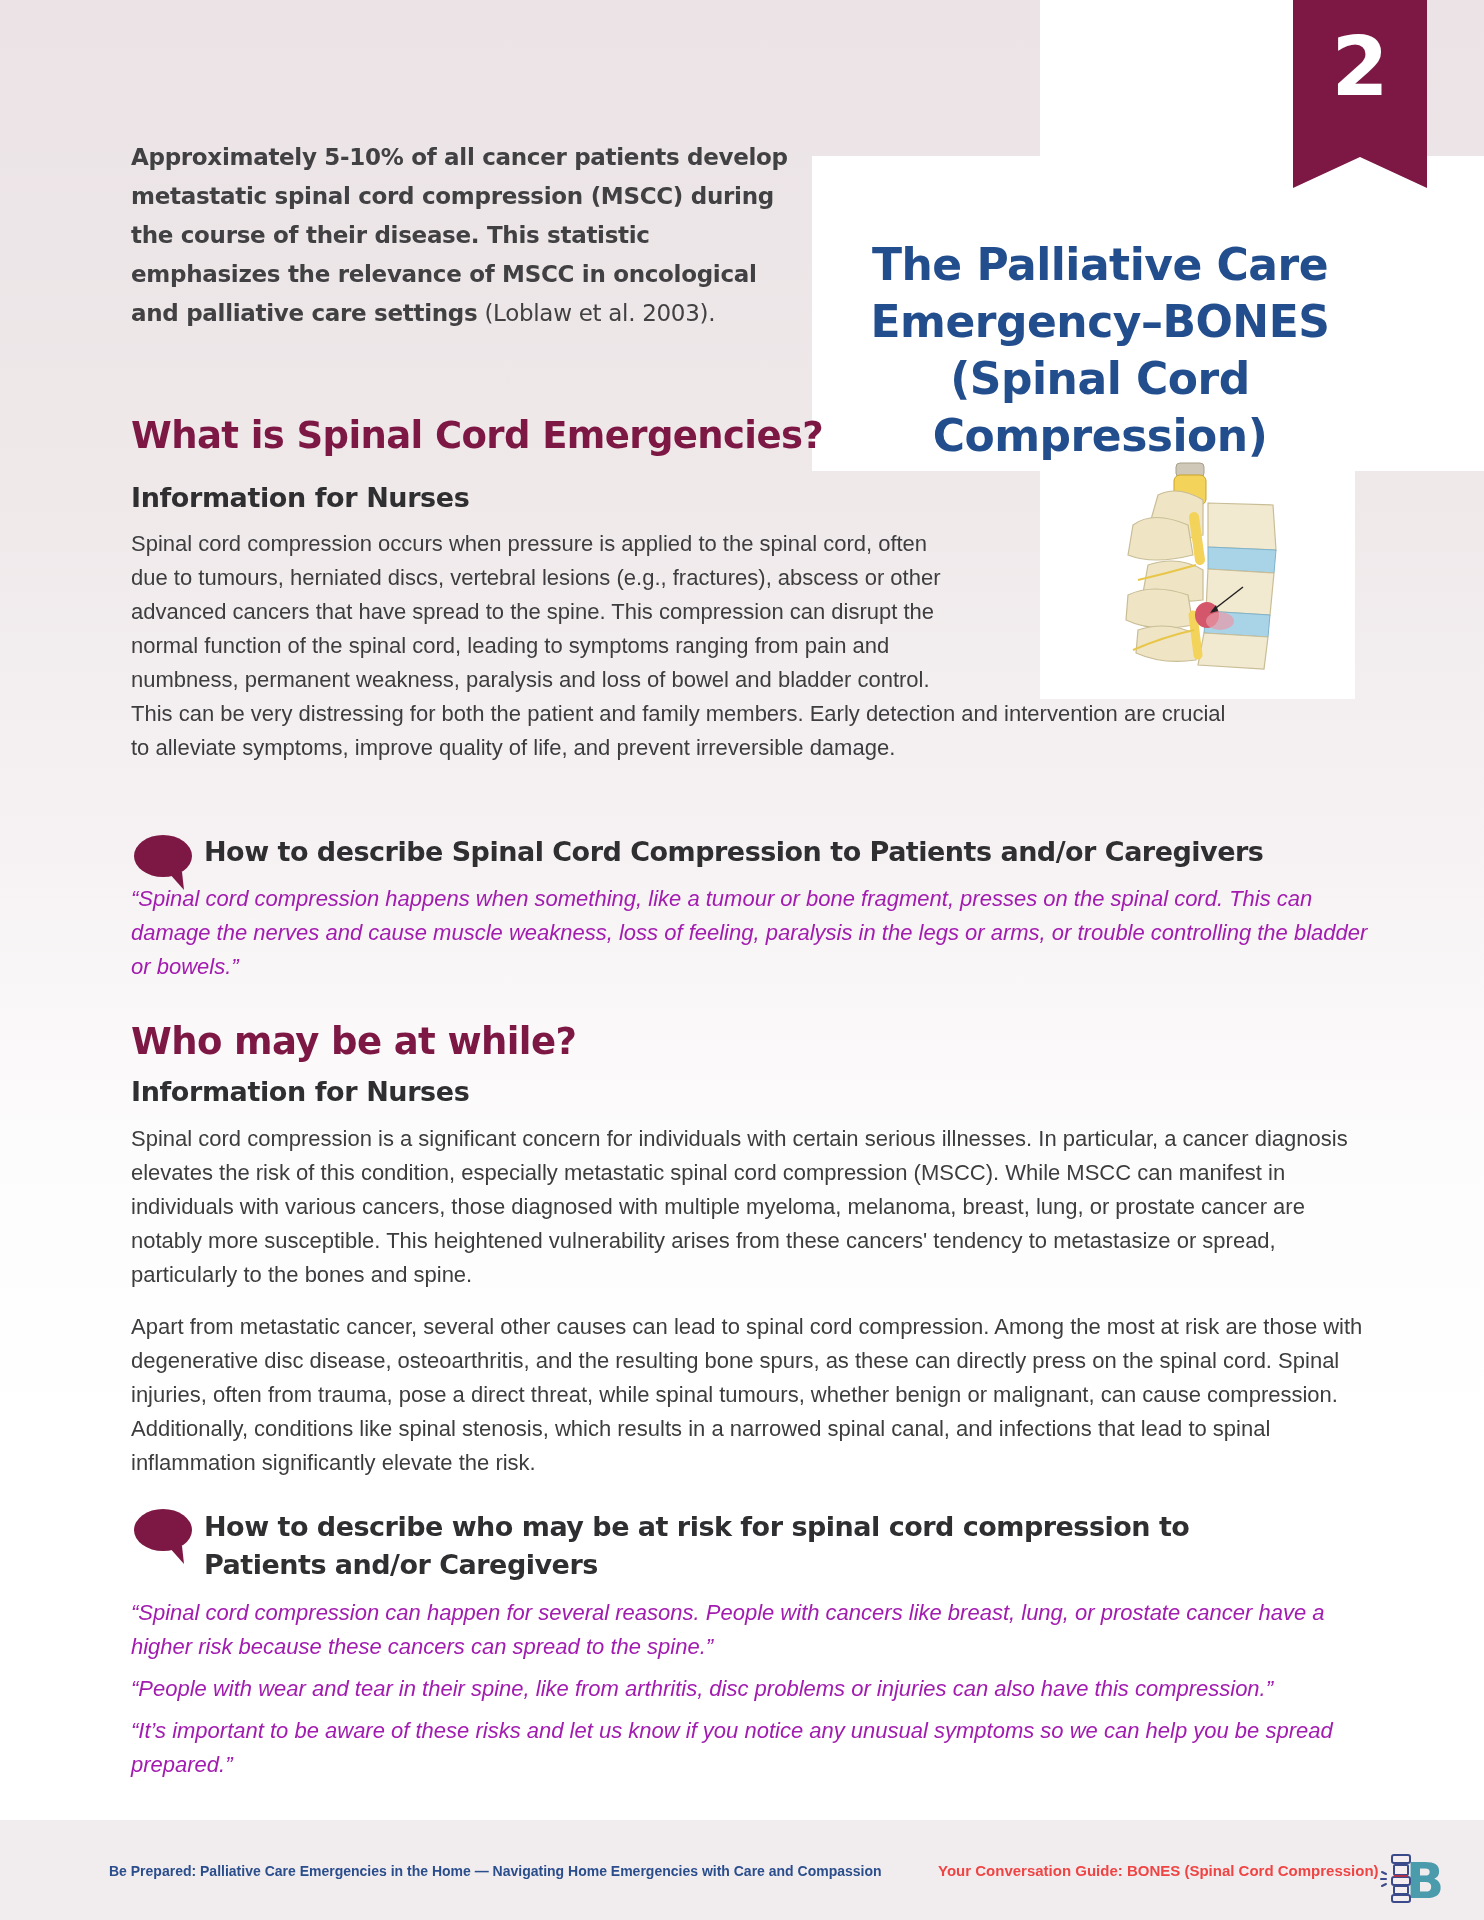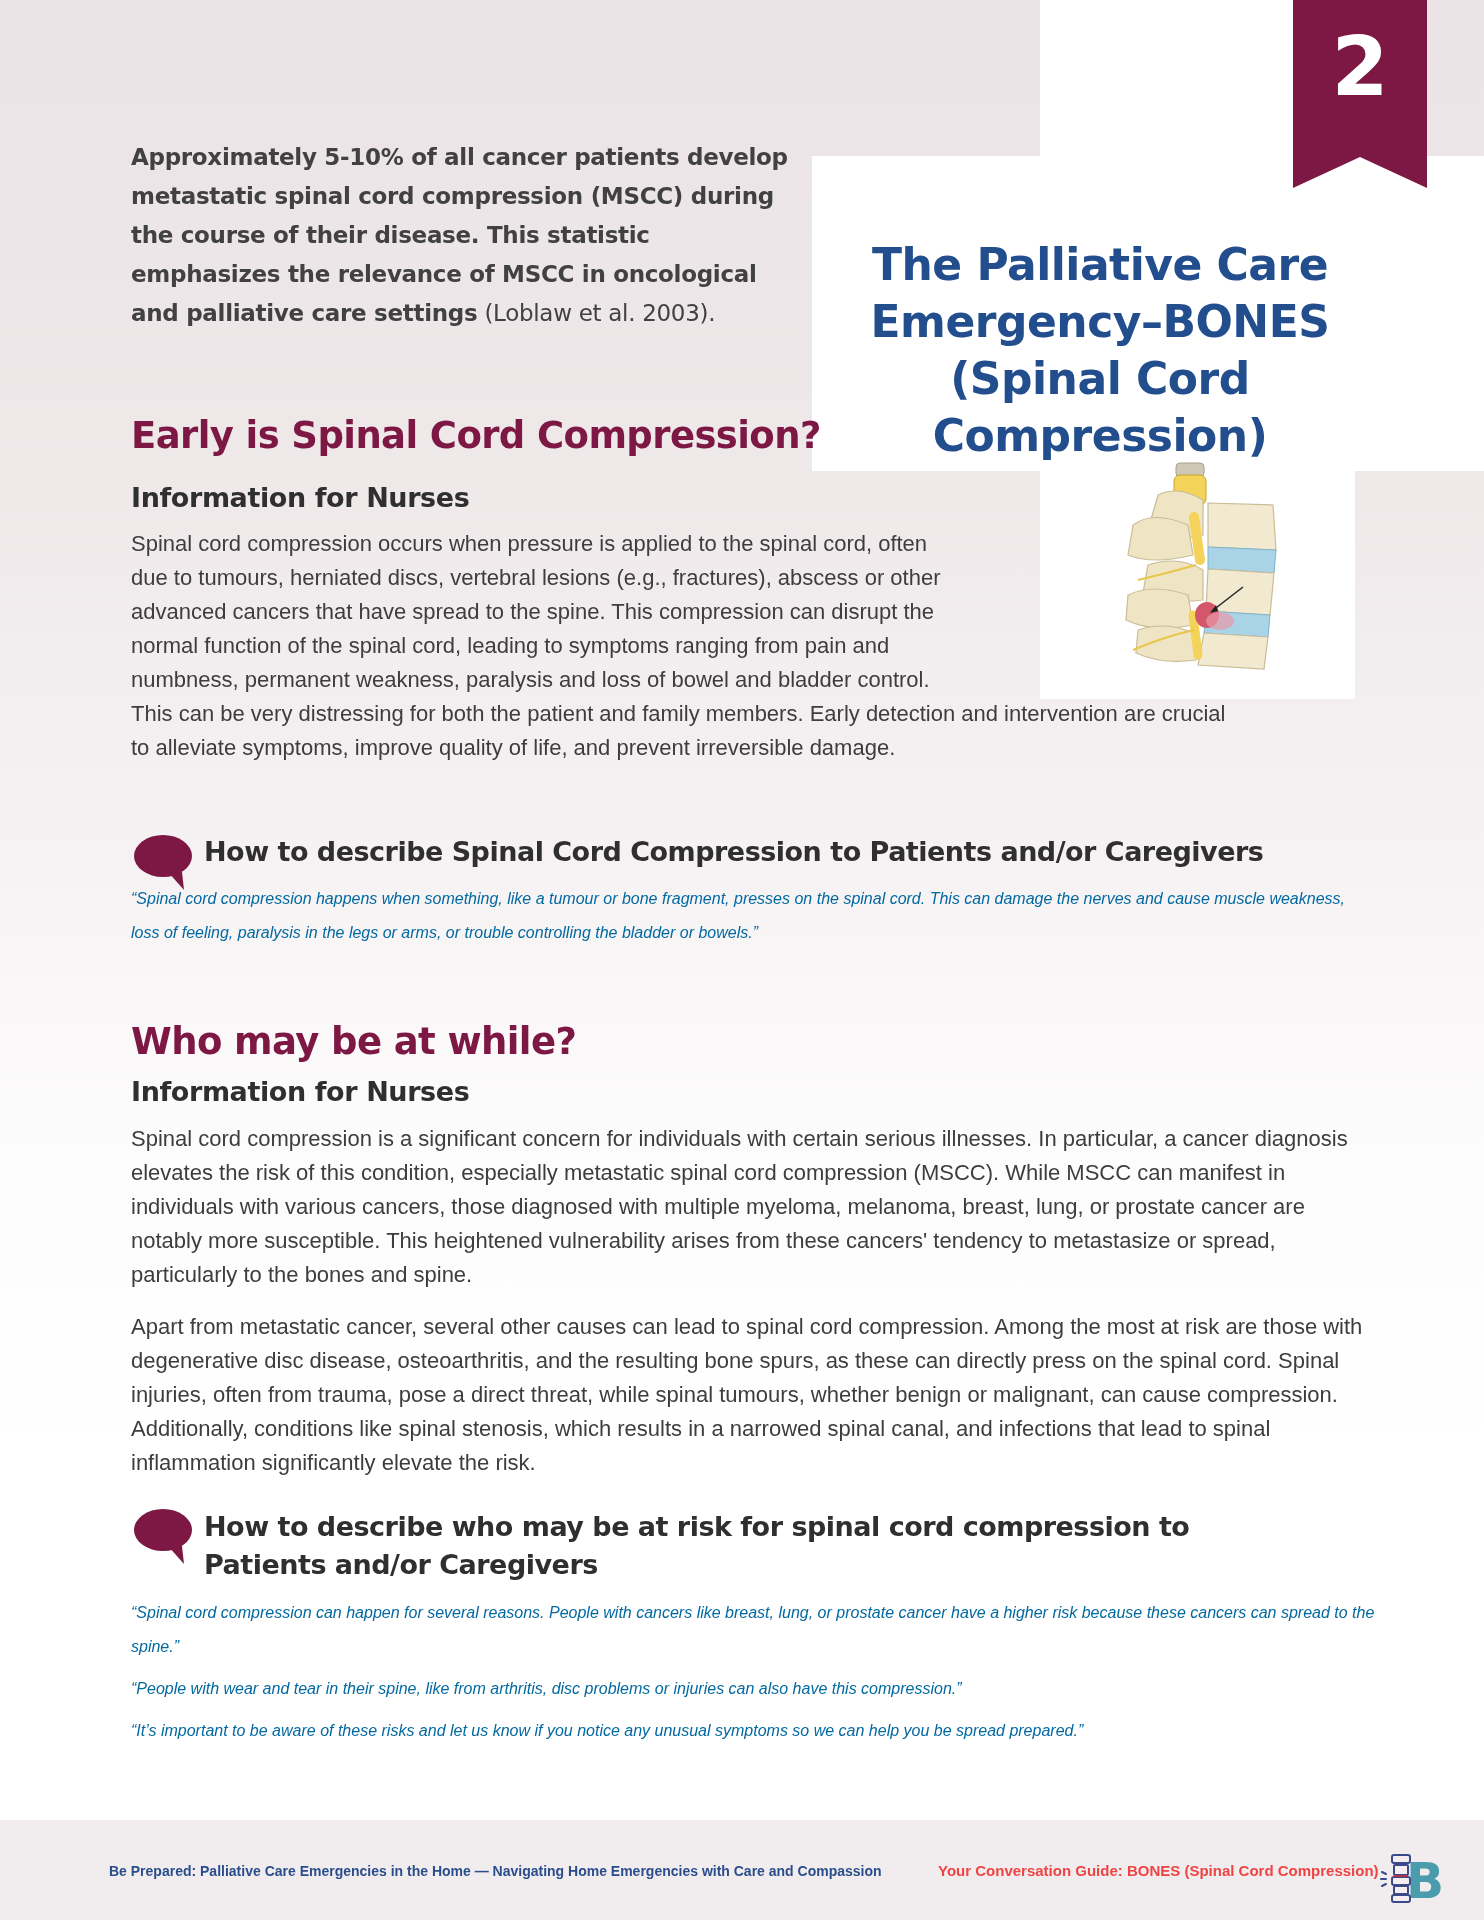--- a/index.html
+++ b/index.html
@@ -50,21 +50,21 @@
   }
   .h2 {
     color: #2f2f31; font-weight: bold; font-size: 27px; line-height: 34px;
     font-family: "DejaVu Sans", sans-serif; letter-spacing: -0.4px;
   }
   .body {
     font-size: 22px; line-height: 34px; color: #3d3d3f;
     font-family: "Liberation Sans", sans-serif;
   }
   .quote {
-    font-size: 16px; line-height: 34px; color: #0369a1; font-style: italic;
+    font-size: 22px; line-height: 34px; color: #a21caf; font-style: italic;
     font-family: "Liberation Sans", sans-serif;
   }
   .bubble-h {
     color: #2f2f31; font-weight: bold; font-size: 27px; line-height: 38px;
     font-family: "DejaVu Sans", sans-serif; letter-spacing: -0.5px;
   }
   .bubble { width: 62px; height: 56px; }
 
   .footer {
     left: 0; top: 1820px; width: 1484px; height: 100px; background: #f1ecee;
@@ -122,21 +122,21 @@
   <ellipse cx="112" cy="166" rx="14" ry="9" fill="#e89aa8" opacity="0.7"></ellipse>
 
   <line x1="135" y1="132" x2="104" y2="156" stroke="#222" stroke-width="1.5"></line>
   <polygon points="102,158 108,150 110,156" fill="#222"></polygon>
 </svg>
 
 <div class="abs intro">
   <span>Approximately 5-10% of all cancer patients develop metastatic spinal cord compression (MSCC) during the course of their disease. This statistic emphasizes the relevance of MSCC in oncological and palliative care settings</span><span class="cite"> (Loblaw et al. 2003).</span>
 </div>
 
-<div class="abs h1" style="left:131px; top:414px;">Early is Spinal Cord Compression?</div>
+<div class="abs h1" style="left:131px; top:414px;">What is Spinal Cord Emergencies?</div>
 <div class="abs h2" style="left:131px; top:481px;">Information for Nurses</div>
 <div class="abs body" style="left:131px; top:527px; width:1240px;">
   <div>Spinal cord compression occurs when pressure is applied to the spinal cord, often</div>
   <div>due to tumours, herniated discs, vertebral lesions (e.g., fractures), abscess or other</div>
   <div>advanced cancers that have spread to the spine. This compression can disrupt the</div>
   <div>normal function of the spinal cord, leading to symptoms ranging from pain and</div>
   <div>numbness, permanent weakness, paralysis and loss of bowel and bladder control.</div>
   <div>This can be very distressing for both the patient and family members. Early detection and intervention are crucial</div>
   <div>to alleviate symptoms, improve quality of life, and prevent irreversible damage.</div>
 </div>

